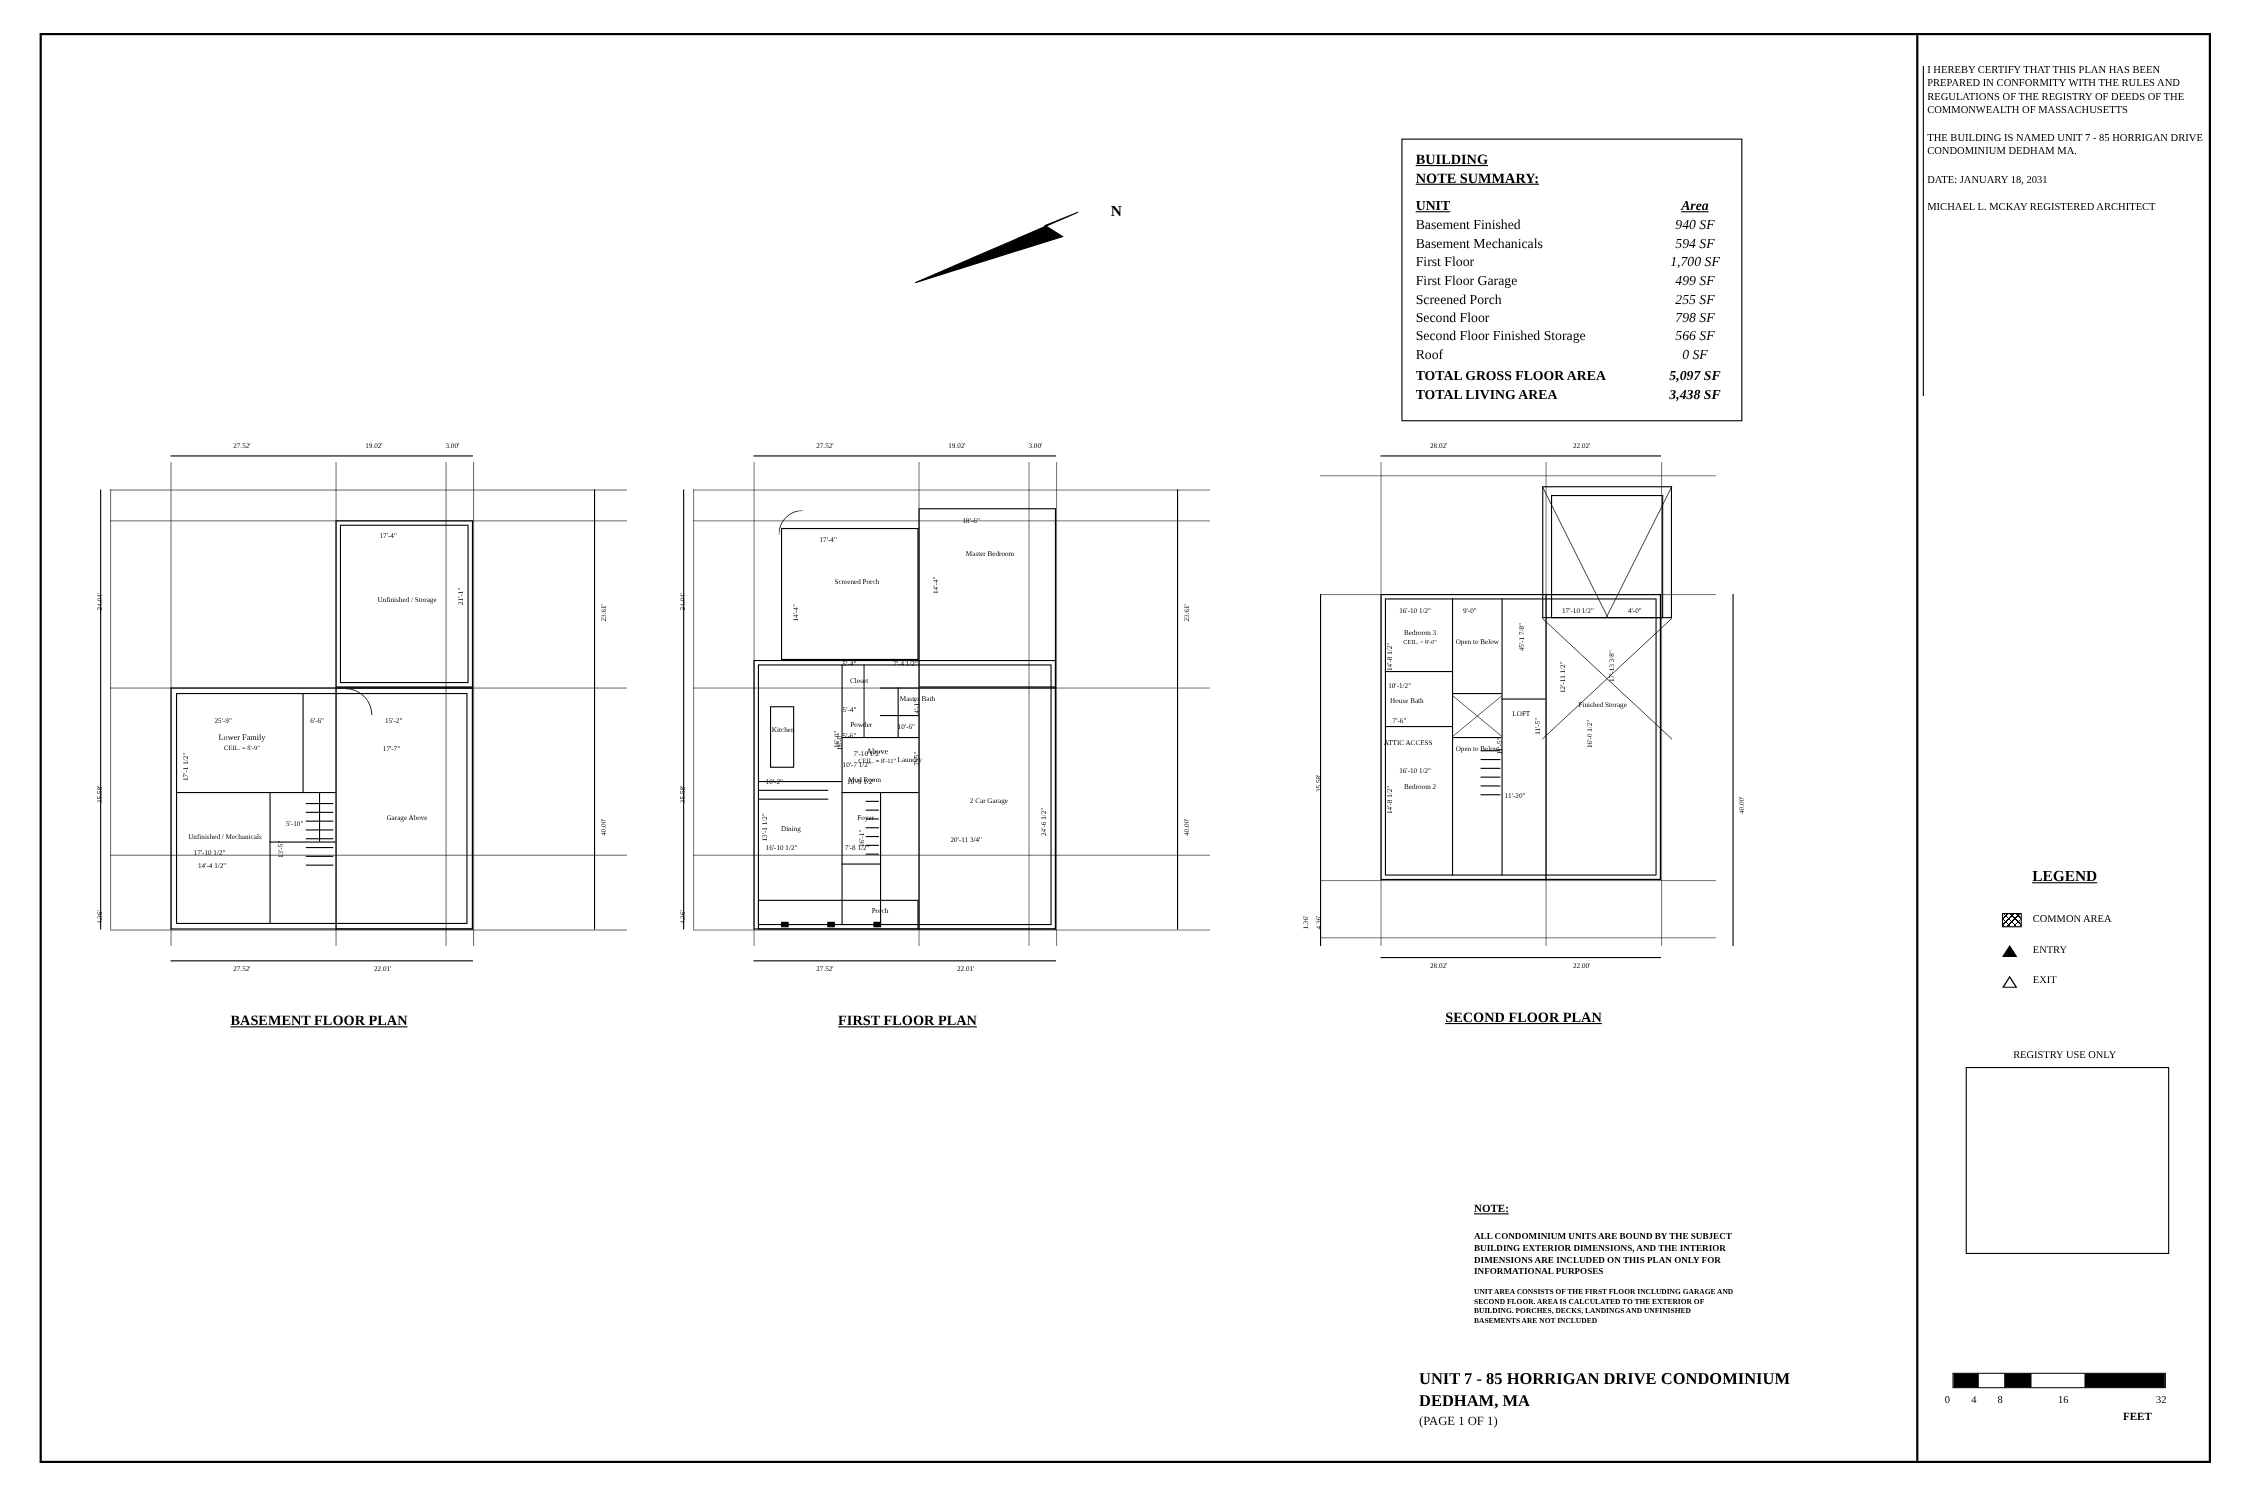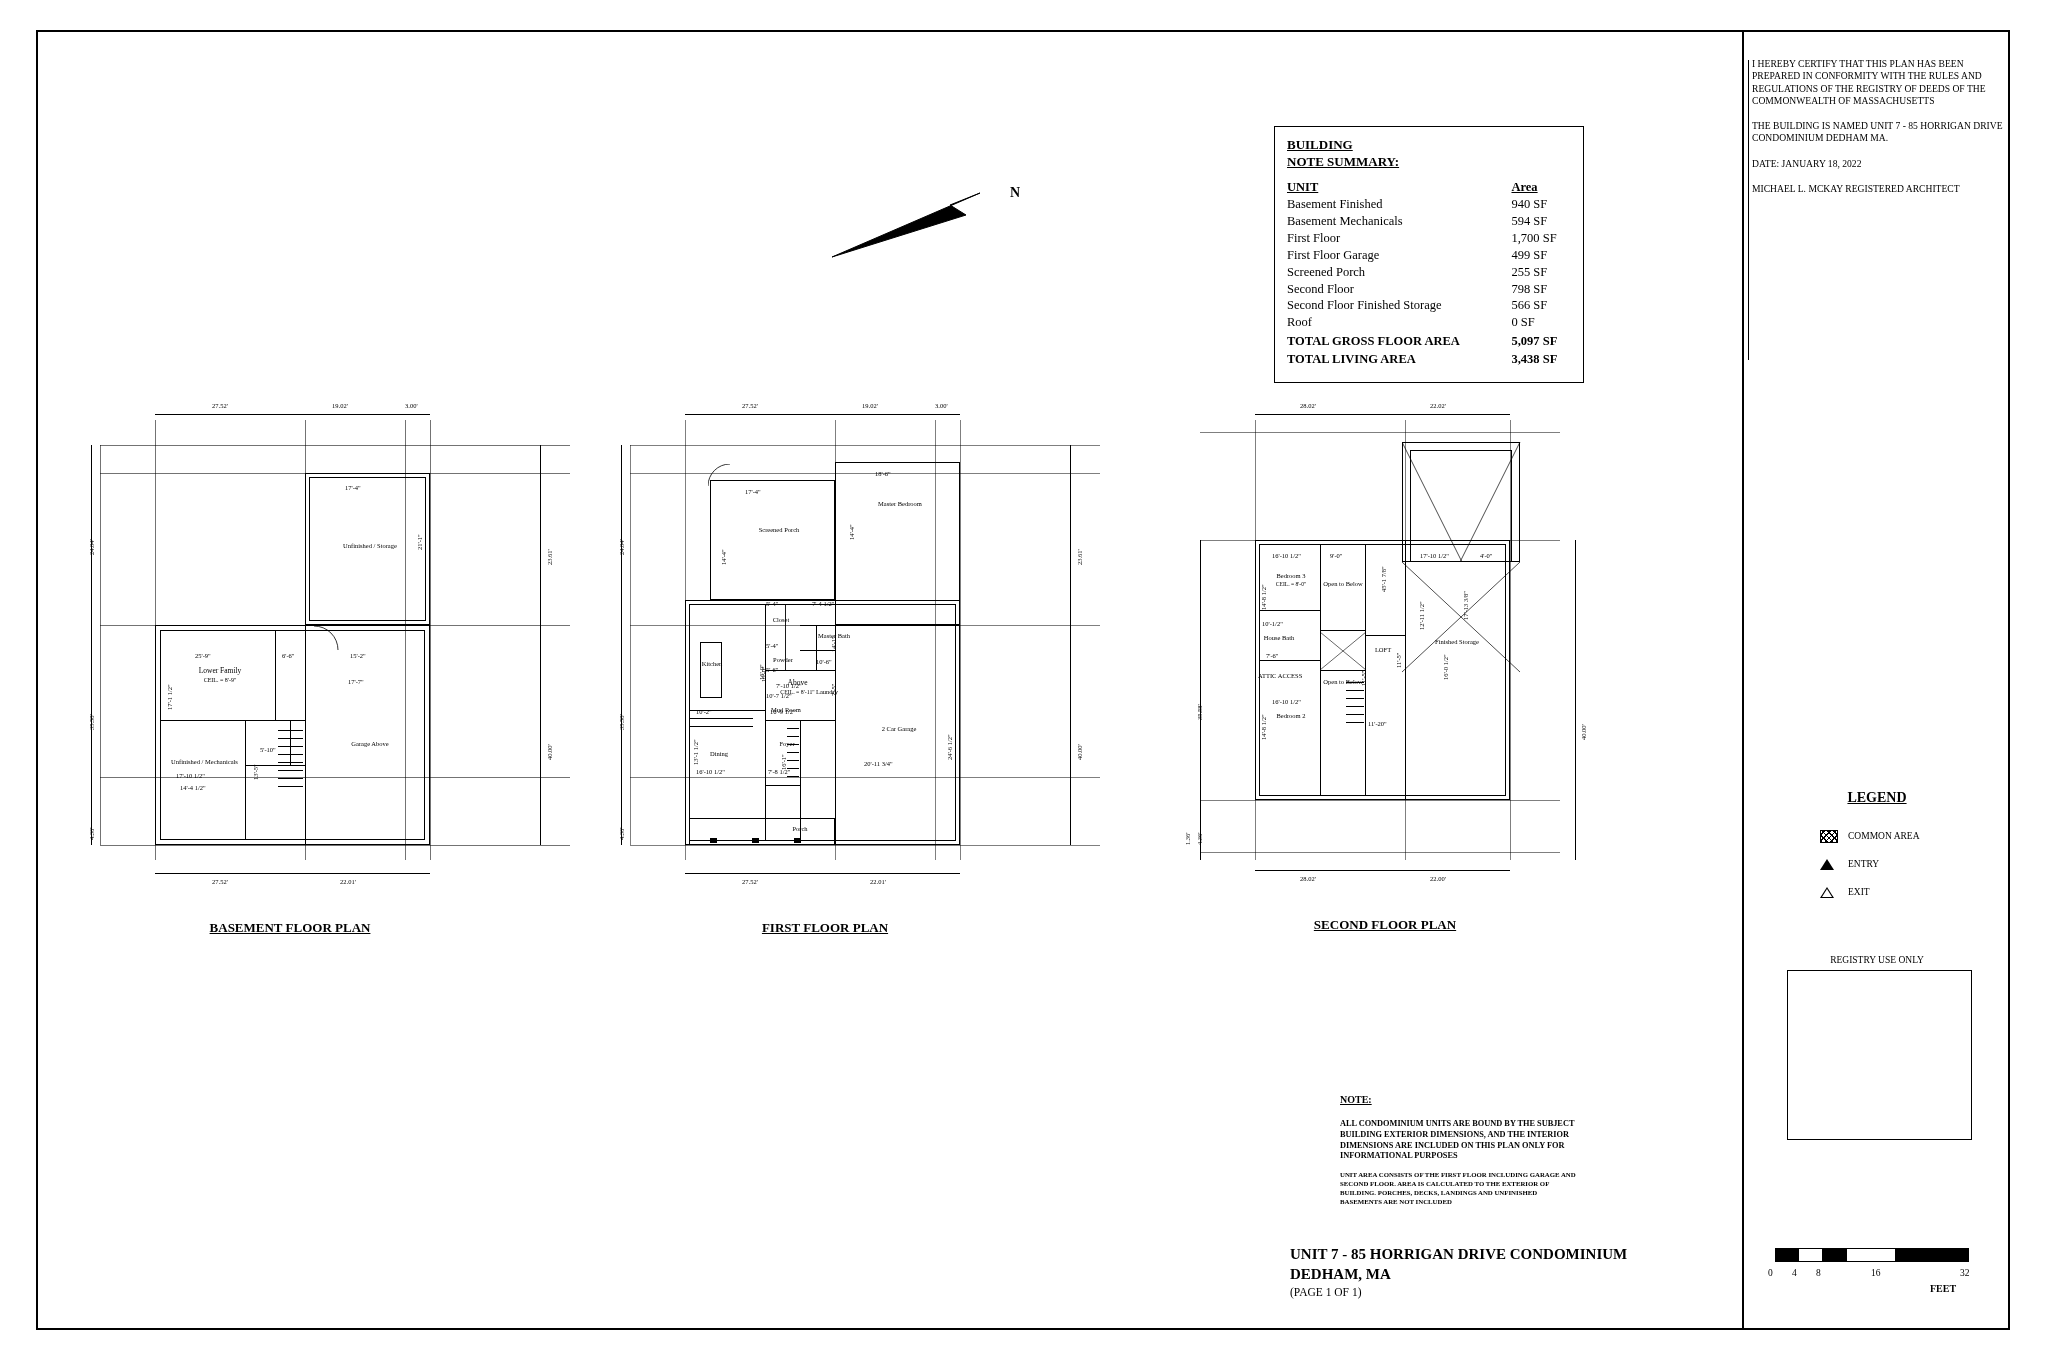--- a/index.html
+++ b/index.html
@@ -67,21 +67,22 @@
   .summary th, .summary td {
     padding: 0.5px 0;
     text-align: left;
     font-weight: normal;
   }
   .summary th {
     font-weight: bold;
     text-decoration: underline;
   }
   .summary td.num, .summary th.num {
-    text-align: left;
+    text-align: center;
+    font-style: italic;
   }
   .summary tr.total td {
     font-weight: bold;
     padding-top: 2px;
   }
 
   
   .north-wrap { position: absolute; left: 830px; top: 185px; width: 200px; height: 90px; }
   .north-label {
     position: absolute; right: 10px; top: 0; font-size: 14px; font-weight: bold;
@@ -687,21 +688,21 @@
   <div class="sheet-title">
     <div>UNIT 7 - 85 HORRIGAN DRIVE CONDOMINIUM</div>
     <div>DEDHAM, MA</div>
     <div class="pg">(PAGE 1 OF 1)</div>
   </div>
 
   <div class="cert-rule-left"></div>
   <div class="cert-box">
     <p>I HEREBY CERTIFY THAT THIS PLAN HAS BEEN PREPARED IN CONFORMITY WITH THE RULES AND REGULATIONS OF THE REGISTRY OF DEEDS OF THE COMMONWEALTH OF MASSACHUSETTS</p>
     <p>THE BUILDING IS NAMED UNIT 7 - 85 HORRIGAN DRIVE CONDOMINIUM DEDHAM  MA.</p>
-    <p>DATE: JANUARY 18, 2022</p>
+    <p>DATE: JANUARY 18, 2031</p>
     <p>MICHAEL L. MCKAY REGISTERED ARCHITECT</p>
   </div>
 
 
   <div class="legend-title">LEGEND</div>
   <div class="legend-list">
     <div class="legend-row">
       <span class="legend-sym">
           <span class="sym-common"></span>
         </span>

